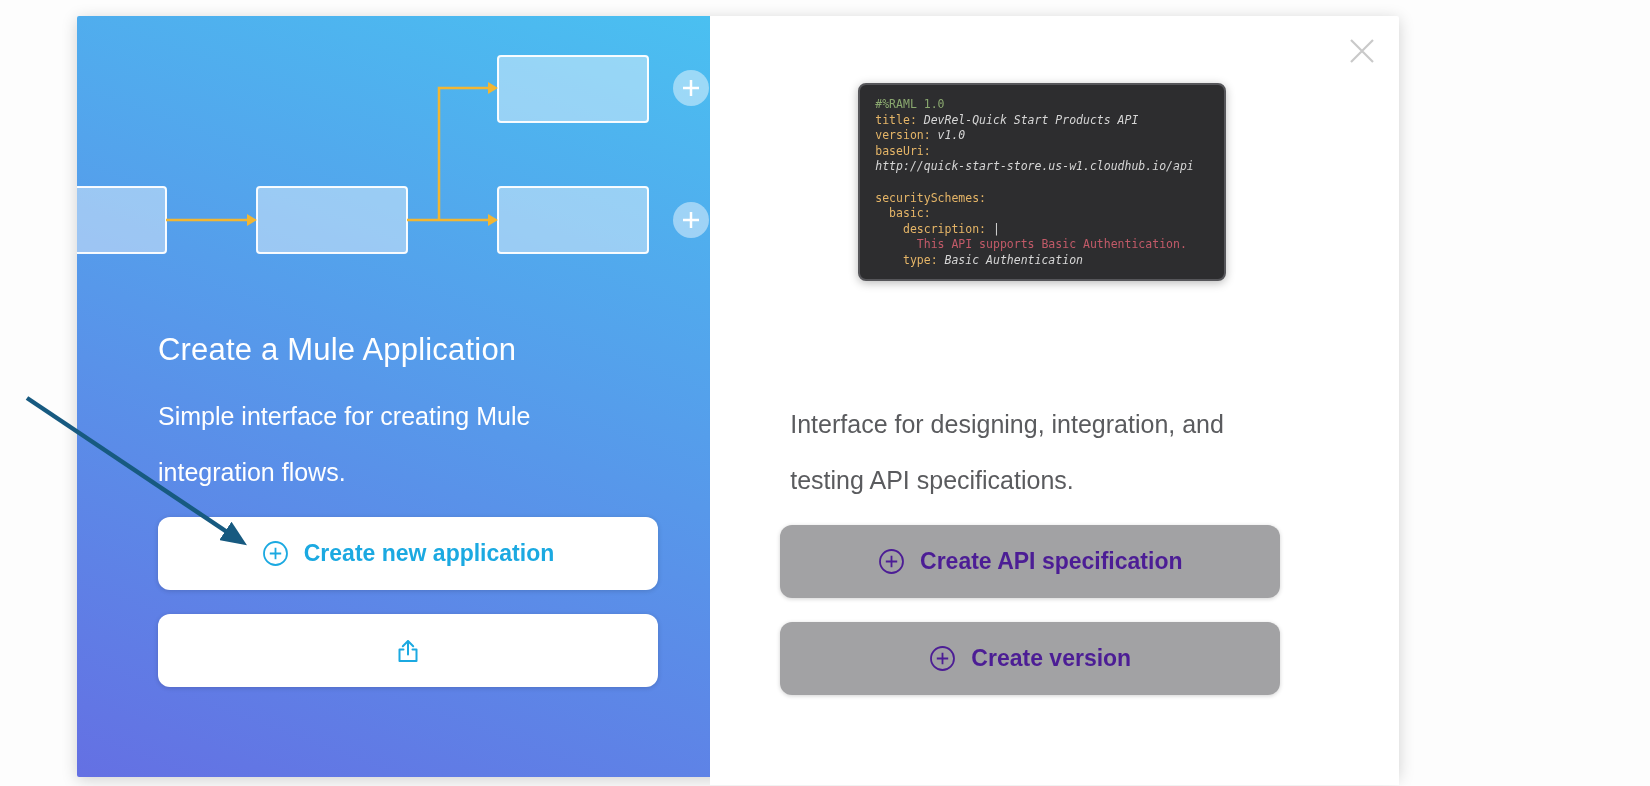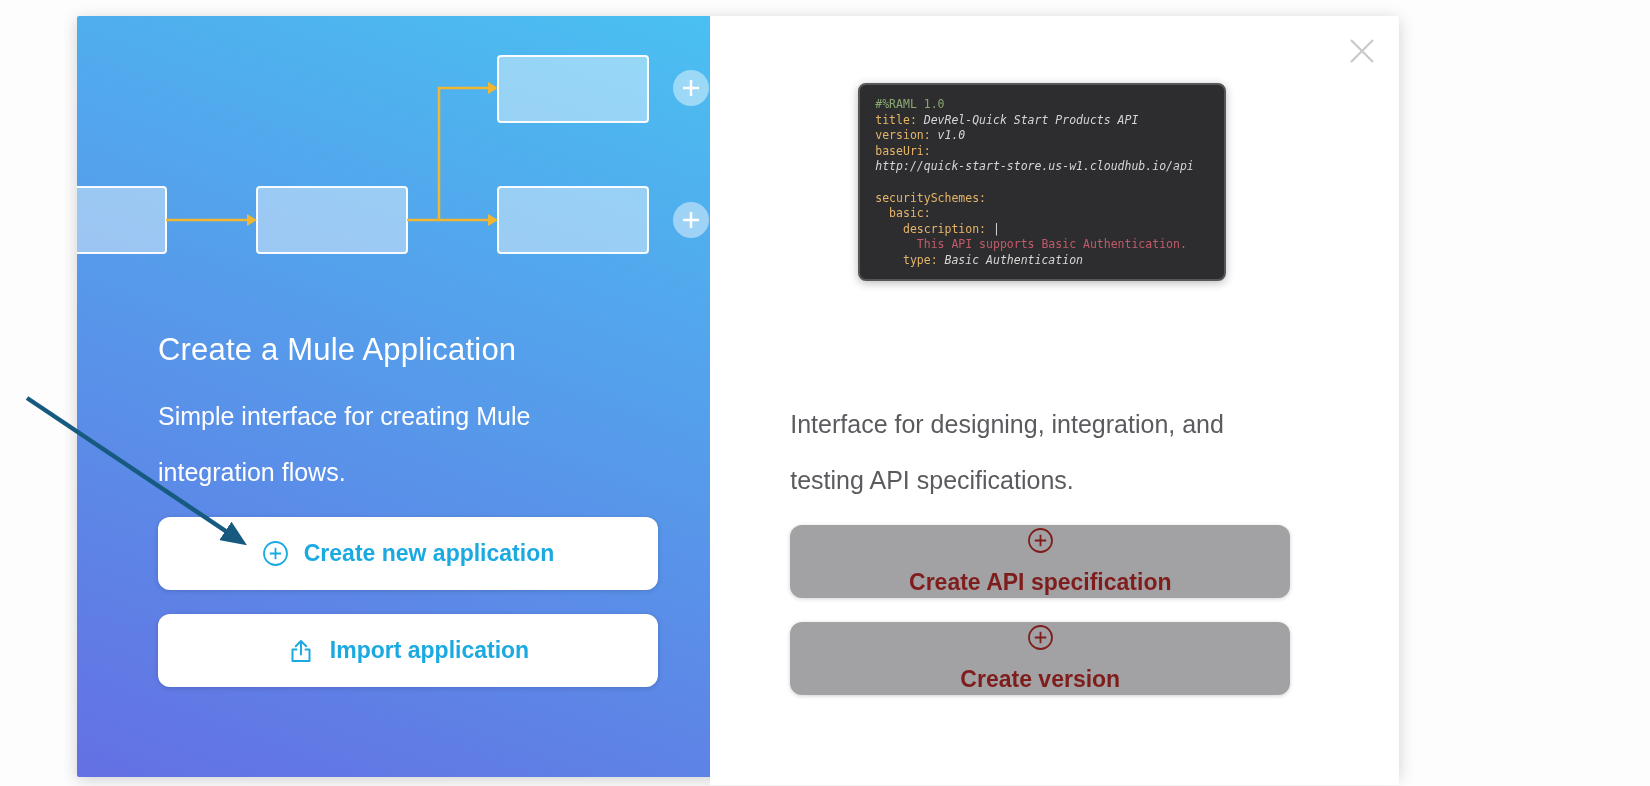--- a/index.html
+++ b/index.html
@@ -51,23 +51,22 @@
     display: flex; align-items: center; justify-content: center; gap: 15px;
     font-family: "Liberation Sans", sans-serif;
     font-size: 23px; font-weight: 700;
     cursor: pointer;
   }
   .panel-left .btn {
     left: 81px; background: #ffffff; color: #1ba9e1;
     box-shadow: 0 1px 5px rgba(0,0,0,0.16);
   }
   .panel-right .btn {
-    left: 80px; background: #a2a2a4; color: #7f1d1d;
+    left: 70px; background: #a2a2a4; color: #4c1d95;
     box-shadow: 0 1px 4px rgba(0,0,0,0.18);
-    flex-direction: column;
   }
   .btn-row1 { top: 501px; }
   .btn-row2 { top: 598px; }
   .btn svg { flex: none; }
 
   .code-box {
     position: absolute; left: 148px; top: 59px;
     width: 368px; height: 198px;
     background: #2d2d2f;
     border: 2px solid #56565a;
@@ -139,21 +138,20 @@
       </svg>
       <span>Create new application</span>
     </button>
 
     <button class="btn btn-row2">
       <svg width="28" height="28" viewBox="0 0 28 28">
         <path d="M14 17.5V4.5" fill="none" stroke="currentColor" stroke-width="2" stroke-linecap="round"></path>
         <path d="M8.8 9.2 L14 4 L19.2 9.2" fill="none" stroke="currentColor" stroke-width="2" stroke-linecap="round" stroke-linejoin="round"></path>
         <path d="M9.5 12.5 H5.5 V24 H22.5 V12.5 H18.5" fill="none" stroke="currentColor" stroke-width="2" stroke-linecap="round" stroke-linejoin="round"></path>
       </svg>
-      <span>Import application</span>
     </button>
   </div>
 
   <div class="panel-right">
 
     <div class="code-box">
       <div class="code-body"><div><span class="tok-comment">#%RAML 1.0</span></div><div><span class="tok-key">title:</span><span class="tok-plain"> DevRel-Quick Start Products API</span></div><div><span class="tok-key">version:</span><span class="tok-plain"> v1.0</span></div><div><span class="tok-key">baseUri:</span></div><div><span class="tok-plain">http://quick-start-store.us-w1.cloudhub.io/api</span></div><div>&nbsp;</div><div><span class="tok-key">securitySchemes:</span></div><div><span class="tok-key">  basic:</span></div><div><span class="tok-key">    description:</span><span class="tok-plain"> |</span></div><div><span class="tok-string">      This API supports Basic Authentication.</span></div><div><span class="tok-key">    type:</span><span class="tok-plain"> Basic Authentication</span></div></div>
     </div>
 
     <p class="panel-desc">Interface for designing, integration, and testing API specifications.</p>

